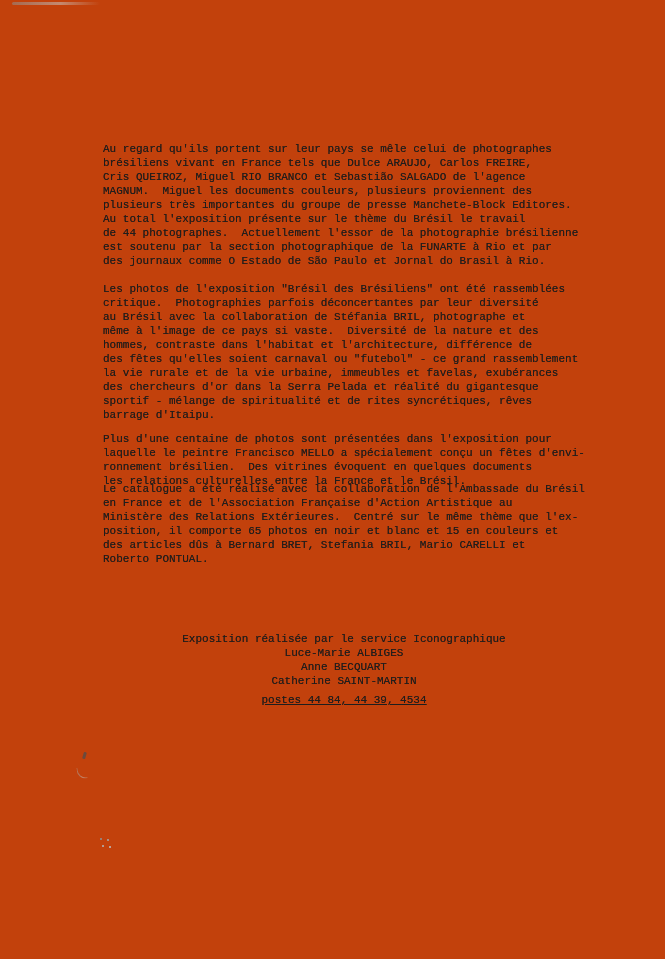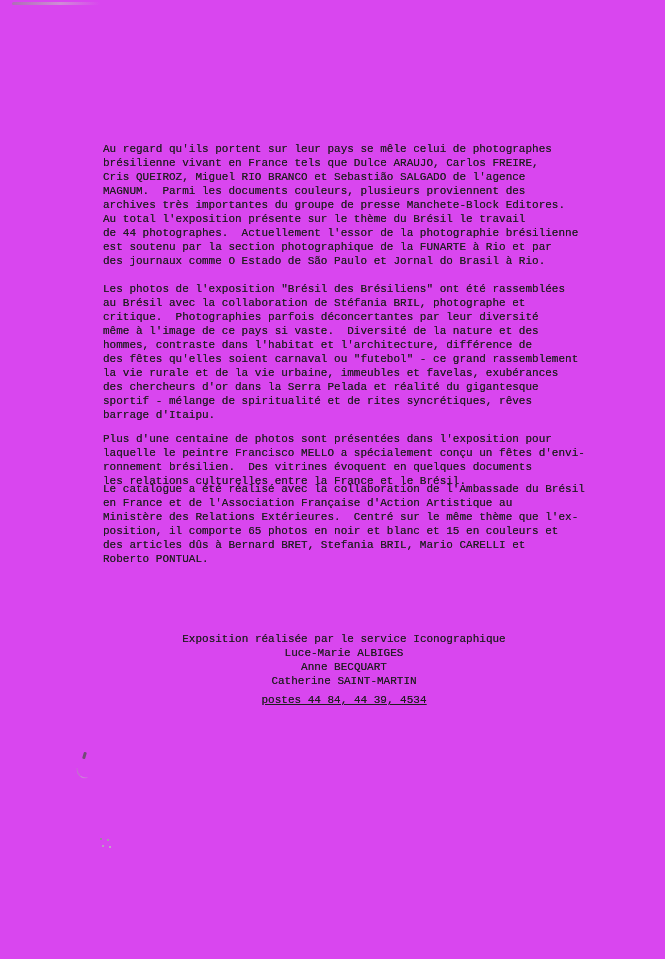--- a/index.html
+++ b/index.html
@@ -1,19 +1,19 @@
 <!DOCTYPE html>
 <html><head>
 <meta charset="utf-8">
 <style>
   html,body{margin:0;padding:0;background:#e8e8e8;}
   .page{
     position:relative;
     width:665px;height:959px;
-    background:#d946ef;
+    background:#c2410c;
     overflow:hidden;
     font-family:"Liberation Mono","DejaVu Sans Mono",monospace;
     font-size:11px;
     line-height:14px;
     color:#1e1e1e;
   }
   .line{
     white-space:pre;
     text-shadow:0 0 .5px rgba(15,15,15,.65);
   }
@@ -52,34 +52,34 @@
 </style>
 </head>
 <body>
 
 <div class="page">
 
   <div class="smudge-top"></div>
 
   <div class="para" id="p1">
     <div class="line">Au regard qu'ils portent sur leur pays se mêle celui de photographes</div>
-    <div class="line">brésilienne vivant en France tels que Dulce ARAUJO, Carlos FREIRE,</div>
+    <div class="line">brésiliens vivant en France tels que Dulce ARAUJO, Carlos FREIRE,</div>
     <div class="line">Cris QUEIROZ, Miguel RIO BRANCO et Sebastião SALGADO de l'agence</div>
-    <div class="line">MAGNUM.  Parmi les documents couleurs, plusieurs proviennent des</div>
-    <div class="line">archives très importantes du groupe de presse Manchete-Block Editores.</div>
+    <div class="line">MAGNUM.  Miguel les documents couleurs, plusieurs proviennent des</div>
+    <div class="line">plusieurs très importantes du groupe de presse Manchete-Block Editores.</div>
     <div class="line">Au total l'exposition présente sur le thème du Brésil le travail</div>
     <div class="line">de 44 photographes.  Actuellement l'essor de la photographie brésilienne</div>
     <div class="line">est soutenu par la section photographique de la FUNARTE à Rio et par</div>
     <div class="line">des journaux comme O Estado de São Paulo et Jornal do Brasil à Rio.</div>
   </div>
 
   <div class="para" id="p2">
     <div class="line">Les photos de l'exposition "Brésil des Brésiliens" ont été rassemblées</div>
+    <div class="line">critique.  Photographies parfois déconcertantes par leur diversité</div>
     <div class="line">au Brésil avec la collaboration de Stéfania BRIL, photographe et</div>
-    <div class="line">critique.  Photographies parfois déconcertantes par leur diversité</div>
     <div class="line">même à l'image de ce pays si vaste.  Diversité de la nature et des</div>
     <div class="line">hommes, contraste dans l'habitat et l'architecture, différence de</div>
     <div class="line">des fêtes qu'elles soient carnaval ou "futebol" - ce grand rassemblement</div>
     <div class="line">la vie rurale et de la vie urbaine, immeubles et favelas, exubérances</div>
     <div class="line">des chercheurs d'or dans la Serra Pelada et réalité du gigantesque</div>
     <div class="line">sportif - mélange de spiritualité et de rites syncrétiques, rêves</div>
     <div class="line">barrage d'Itaipu.</div>
   </div>
 
   <div class="para" id="p3">

